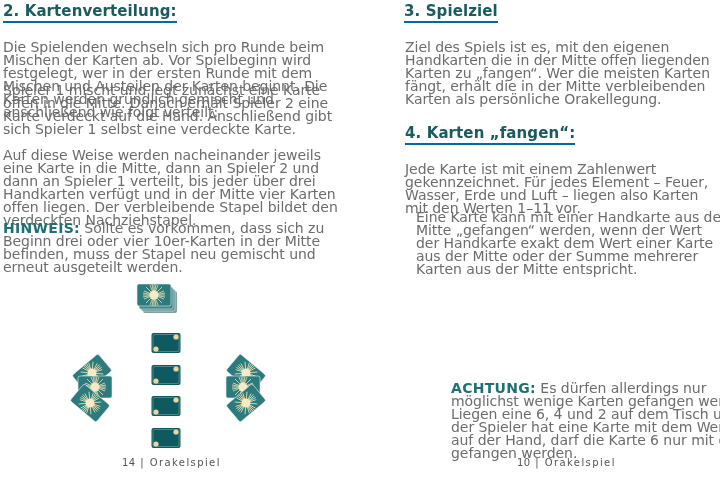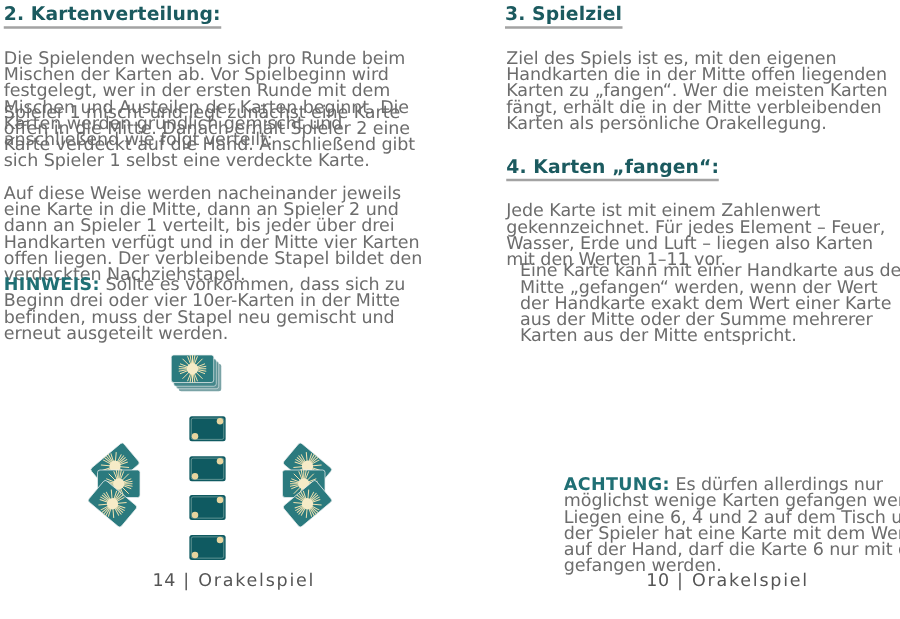--- a/index.html
+++ b/index.html
@@ -3,25 +3,25 @@
 <meta charset="utf-8">
 <style>
   html, body { margin: 0; padding: 0; background: #ffffff; }
   body { width: 720px; height: 495px; position: relative; overflow: hidden;
          font-family: "DejaVu Sans", sans-serif; color: #6e6e6e; }
   .page { position: absolute; top: 0; width: 360px; height: 495px; }
   .page.left { left: 0; }
   .page.right { left: 360px; }
   .heading { position: absolute; font-weight: bold; color: #1b5a5f;
              font-size: 15px; letter-spacing: 0.1px; padding-bottom: 1px;
-             border-bottom: 2px solid #a3a3a3; line-height: 17px; white-space: nowrap; }
+             border-bottom: 2px solid #0369a1; line-height: 17px; white-space: nowrap; }
   .para { position: absolute; font-size: 14px; line-height: 13.1px; color: #6c6c6c;
           text-align: left; margin: 0; letter-spacing: -0.05px; }
   .strong { font-weight: bold; color: #1f6f74; letter-spacing: 0.3px; }
-  .footer { position: absolute; top: 457px; font-size: 14px; letter-spacing: 1.4px; color: #555; white-space: nowrap; }
+  .footer { position: absolute; top: 457px; font-size: 10px; letter-spacing: 1.4px; color: #555; white-space: nowrap; }
   .footer .num { letter-spacing: 0.5px; }
   .cards { position: absolute; left: 0; top: 0; width: 360px; height: 495px; }
 </style>
 </head>
 <body>
 
 <div class="page left">
   <div class="heading" style="left:3px; top:3px;">2. Kartenverteilung:</div>
 
   <p class="para" style="left:3px; top:41px; width:352px;">Die Spielenden wechseln sich pro Runde beim Mischen der Karten ab. Vor Spielbeginn wird festgelegt, wer in der ersten Runde mit dem Mischen und Austeilen der Karten beginnt. Die Karten werden gründlich gemischt und anschließend wie folgt verteilt:</p>

